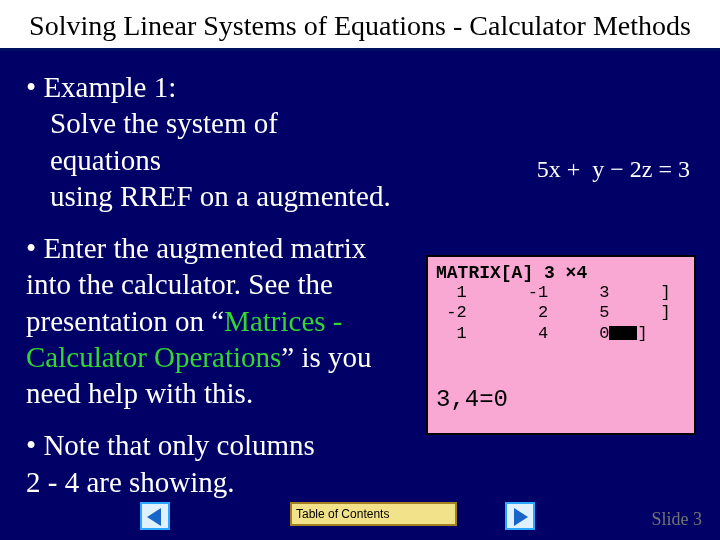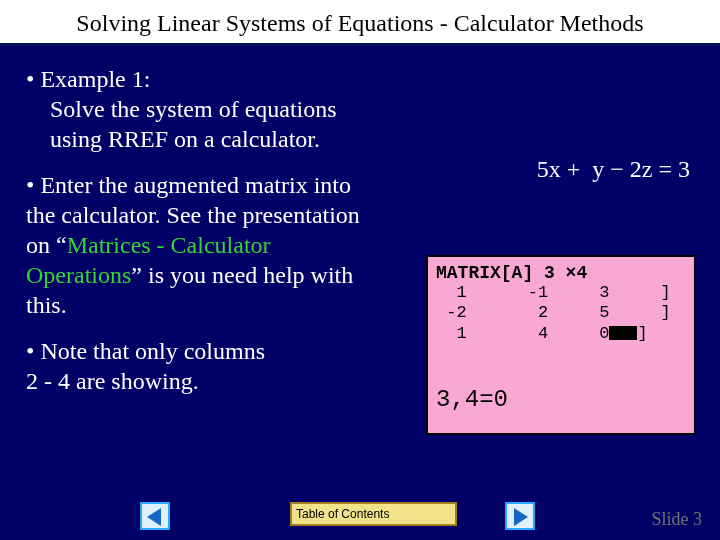--- a/index.html
+++ b/index.html
@@ -16,29 +16,29 @@
     position: relative;
   }
   .title-wrap {
     background: #fff;
     margin: -12px -20px 0 -20px;
     padding: 10px 14px 6px 14px;
     border-bottom: 3px solid #001060;
   }
   .title-wrap h1 {
     color: #000;
-    font-size: 24px;
+    font-size: 28px;
     font-weight: normal;
     text-align: center;
   }
   .content {
     position: relative;
     margin-top: 18px;
     color: #fff;
-    font-size: 24px;
+    font-size: 29px;
     line-height: 1.25;
   }
   .bullet {
     margin: 0 0 16px 6px;
     max-width: 370px;
   }
   .eq-block {
     position: absolute;
     top: 86px;
     right: 30px;
@@ -125,21 +125,21 @@
 
   <div class="title-wrap">
     <h1>Solving Linear Systems of Equations - Calculator Methods</h1>
   </div>
 
   <div class="content">
 
     <div class="bullet">
       <span>•  Example 1:</span><br>
       <span style="margin-left:24px; display:inline-block">Solve the system of equations</span><br>
-      <span style="margin-left:24px; display:inline-block">using RREF on a calculator.</span>
+      <span style="margin-left:24px; display:inline-block">using RREF on a augmented.</span>
     </div>
 
     <div class="bullet" style="max-width:360px">
       <span>•  Enter the augmented matrix into the calculator.  See the presentation on “</span><span class="link-text">Matrices - Calculator Operations</span><span>” is you need help with this.</span>
     </div>
 
     <div class="bullet" style="max-width:300px">
       <span>•  Note that only columns</span><br>
       <span>2 - 4 are showing.</span>
     </div>

